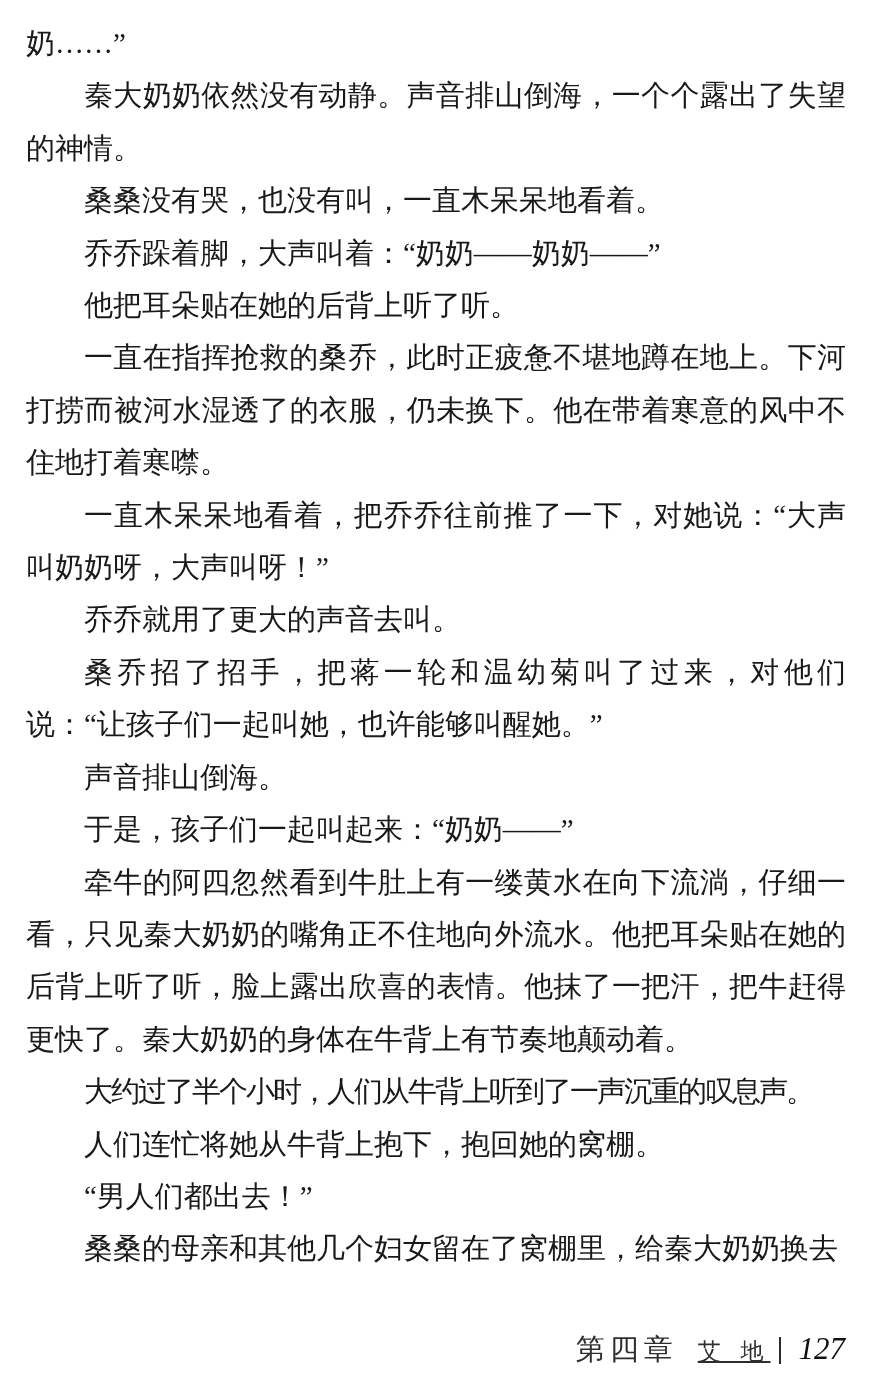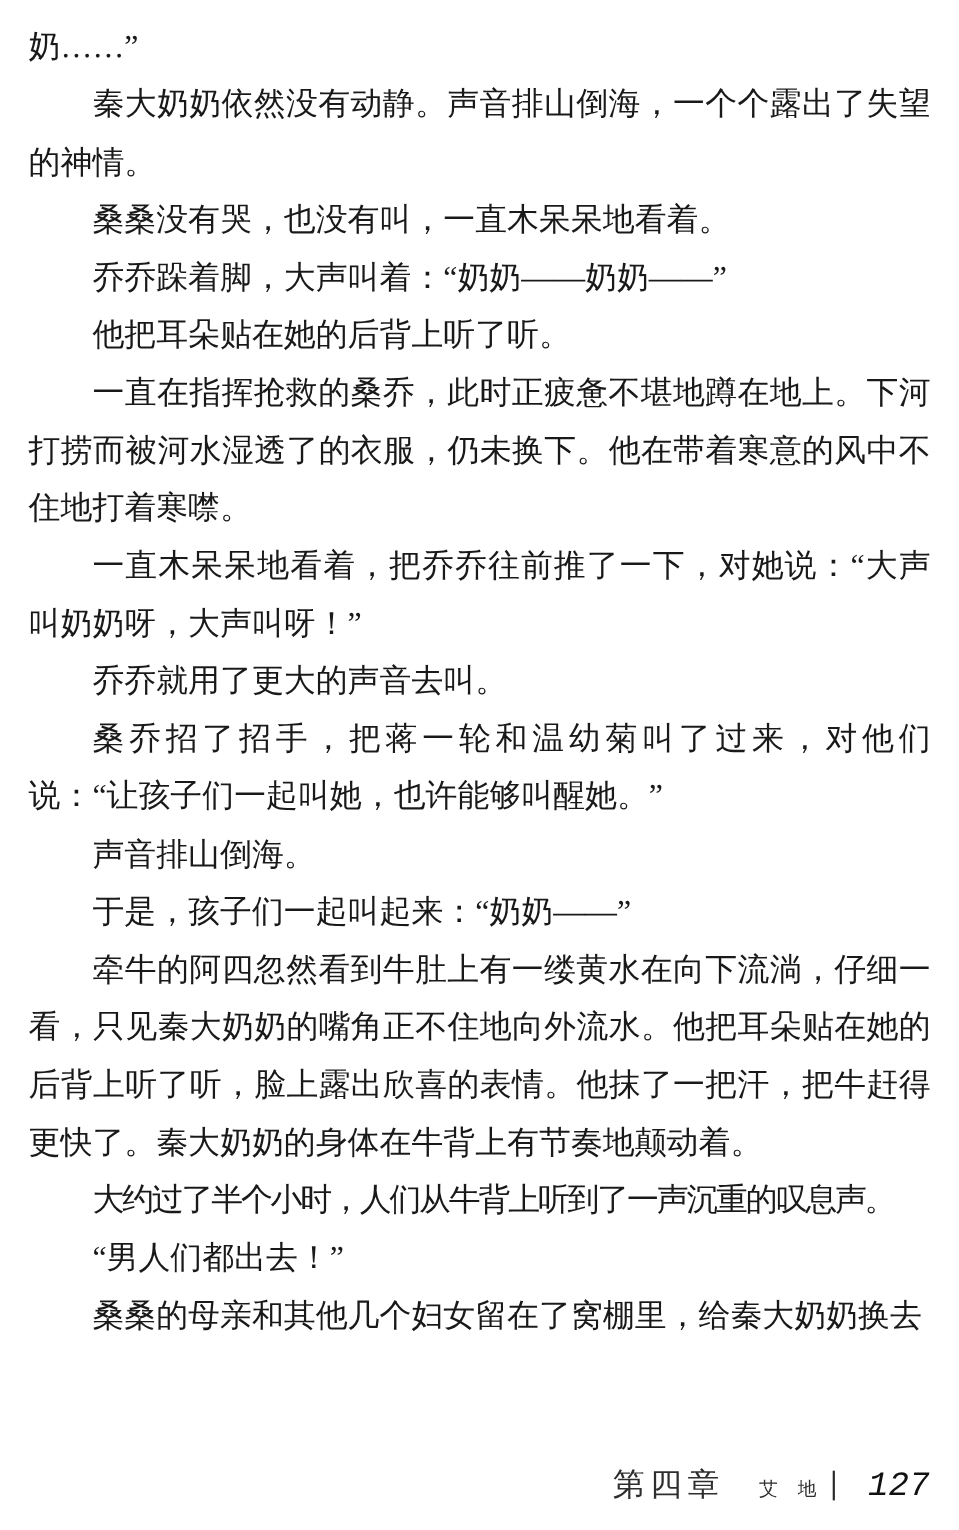--- a/index.html
+++ b/index.html
@@ -48,38 +48,38 @@
     display: flex;
     align-items: baseline;
     color: #2e2e2e;
     white-space: nowrap;
   }
   .footer .chapter {
     font-size: 29px;
     letter-spacing: 5px;
   }
   .footer .section {
-    font-size: 17px;
+    font-size: 23px;
     letter-spacing: 7px;
-    margin-left: 31px;
+    margin-left: 20px;
+    text-decoration: underline;
   }
   .footer .separator {
     display: inline-block;
     width: 2px;
     height: 27px;
     background: #2a2a2a;
     margin: 0 18px 0 8px;
     align-self: center;
   }
   .footer .pagenum {
-    font-family: Liberation Mono, monospace;
+    font-family: Liberation Serif, serif;
     font-style: italic;
     font-size: 31px;
     color: #111111;
-    margin-left: 12px;
   }
 </style>
 </head>
 <body>
 
 <div class="page">
 
   <div class="text-block" id="body-text">
       <p class="no-indent">奶……”</p>
       <p class="">秦大奶奶依然没有动静。声音排山倒海，一个个露出了失望的神情。</p>
@@ -87,20 +87,21 @@
       <p class="">乔乔跺着脚，大声叫着：“奶奶——奶奶——”</p>
       <p class="">他把耳朵贴在她的后背上听了听。</p>
       <p class="">一直在指挥抢救的桑乔，此时正疲惫不堪地蹲在地上。下河打捞而被河水湿透了的衣服，仍未换下。他在带着寒意的风中不住地打着寒噤。</p>
       <p class="">一直木呆呆地看着，把乔乔往前推了一下，对她说：“大声叫奶奶呀，大声叫呀！”</p>
       <p class="">乔乔就用了更大的声音去叫。</p>
       <p class="">桑乔招了招手，把蒋一轮和温幼菊叫了过来，对他们说：“让孩子们一起叫她，也许能够叫醒她。”</p>
       <p class="">声音排山倒海。</p>
       <p class="">于是，孩子们一起叫起来：“奶奶——”</p>
       <p class="">牵牛的阿四忽然看到牛肚上有一缕黄水在向下流淌，仔细一看，只见秦大奶奶的嘴角正不住地向外流水。他把耳朵贴在她的后背上听了听，脸上露出欣喜的表情。他抹了一把汗，把牛赶得更快了。秦大奶奶的身体在牛背上有节奏地颠动着。</p>
       <p class="">大约过了半个小时，人们从牛背上听到了一声沉重的叹息声。</p>
+      <p class="">人们连忙将她从牛背上抱下，抱回她的窝棚。</p>
       <p class="">“男人们都出去！”</p>
       <p class="">桑桑的母亲和其他几个妇女留在了窝棚里，给秦大奶奶换去</p>
     </div>
 
   <div class="footer">
     <span class="chapter">第四章</span>
     <span class="section">艾 地</span>
     <span class="separator"></span>
     <span class="pagenum">127</span>
   </div>

